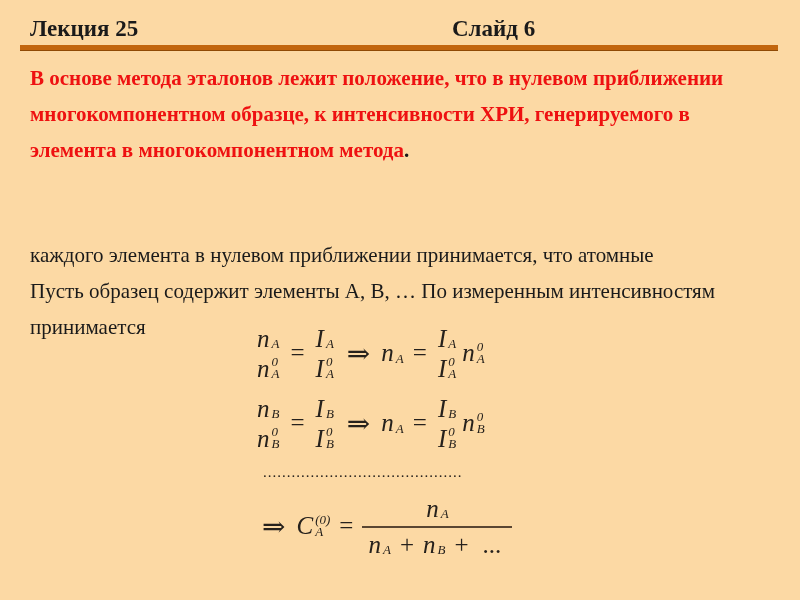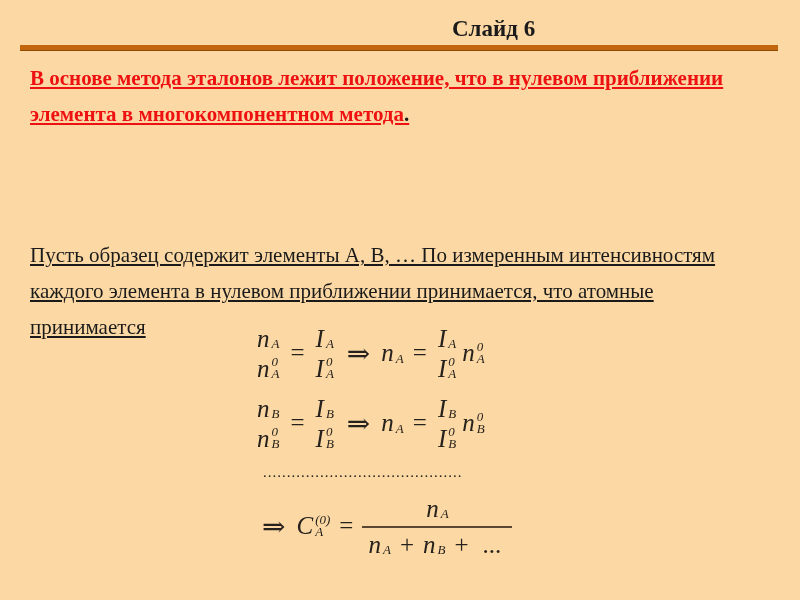--- a/index.html
+++ b/index.html
@@ -26,21 +26,21 @@
   .hdr-right{
     position:absolute;top:16px;left:452px;
     font-size:23px;font-weight:bold;color:var(--black-text,#1A1A1A);
     white-space:nowrap;
   }
   .rule{
     position:absolute;top:45px;left:20px;width:758px;height:5px;
     background:var(--rule,#C2660E);
     border-bottom:1px solid var(--rule-edge,#8F4A05);
   }
-  .para{position:absolute;left:30px;width:760px;text-decoration:underline;}
+  .para{position:absolute;left:30px;width:760px;}
   .para .line{line-height:36px;white-space:nowrap;}
   .red-para{top:60px;font-size:21px;font-weight:bold;color:var(--red-text,#EE1111);}
   .red-para .black-period{color:var(--black-text,#1A1A1A);}
   .black-para{top:237px;font-size:21px;font-weight:normal;color:var(--black-text,#1A1A1A);}
   .equations{
     position:absolute;left:253px;top:318px;
     color:var(--eq-text,#26211C);
   }
   .eq-row{
     display:flex;align-items:center;
@@ -69,31 +69,33 @@
     font-size:15px;letter-spacing:1px;height:24px;
     display:flex;align-items:center;margin:2px 0 2px 10px;
     font-style:normal;color:var(--eq-text,#26211C);
   }
 </style>
 </head>
 <body>
 
 <div class="slide">
 
+  <div class="hdr-left">Лекция 25</div>
   <div class="hdr-right">Слайд 6</div>
   <div class="rule"></div>
 
   <div class="para red-para">
     <div class="line">В основе метода эталонов лежит положение, что в нулевом приближении</div>
+    <div class="line">многокомпонентном образце, к интенсивности ХРИ, генерируемого в</div>
     <div class="line"><span>элемента в многокомпонентном метода</span><span class="black-period">.</span></div>
   </div>
 
   <div class="para black-para">
+    <div class="line">каждого элемента в нулевом приближении принимается, что атомные</div>
     <div class="line">Пусть образец содержит элементы А, В, … По измеренным интенсивностям</div>
-    <div class="line">каждого элемента в нулевом приближении принимается, что атомные</div>
     <div class="line">принимается</div>
   </div>
 
   <div class="equations">
     <div class="eq-row">
         <span class="eq-frac">
           <span class="eq-num">
             <span class="eq-var">
               <span class="eq-base">n</span>
               <span class="eq-ss">

